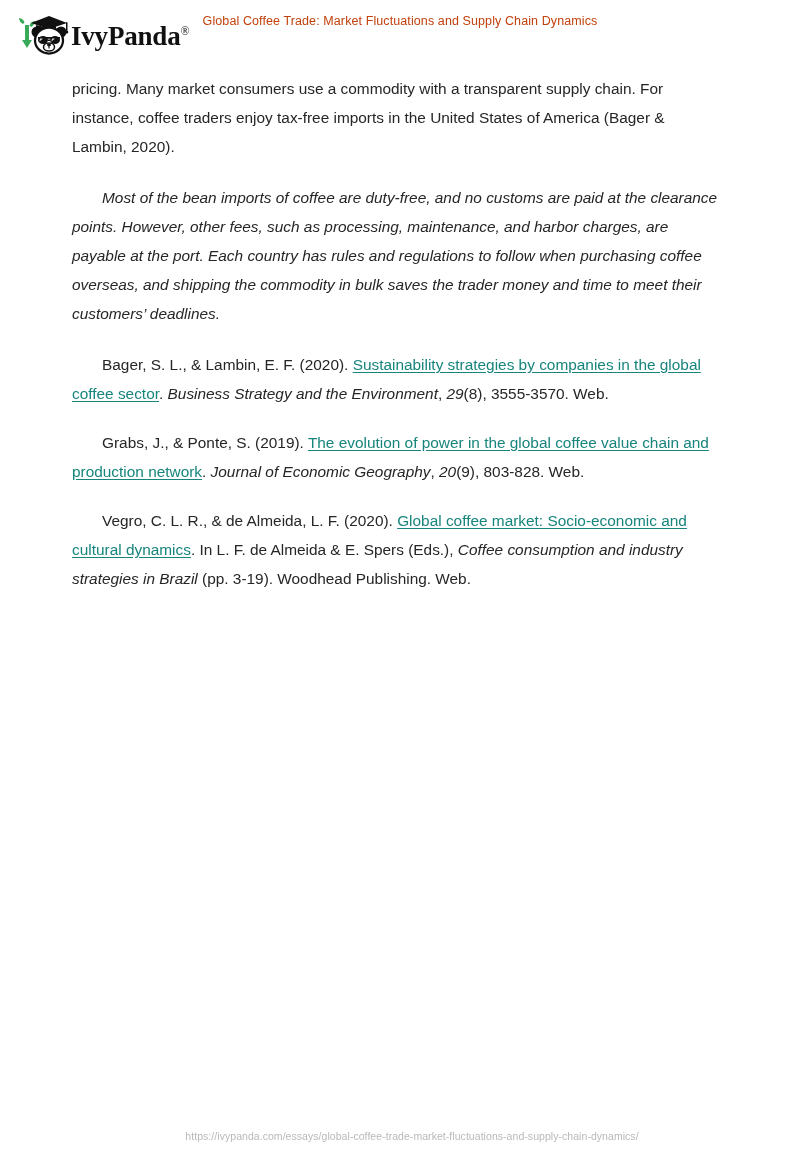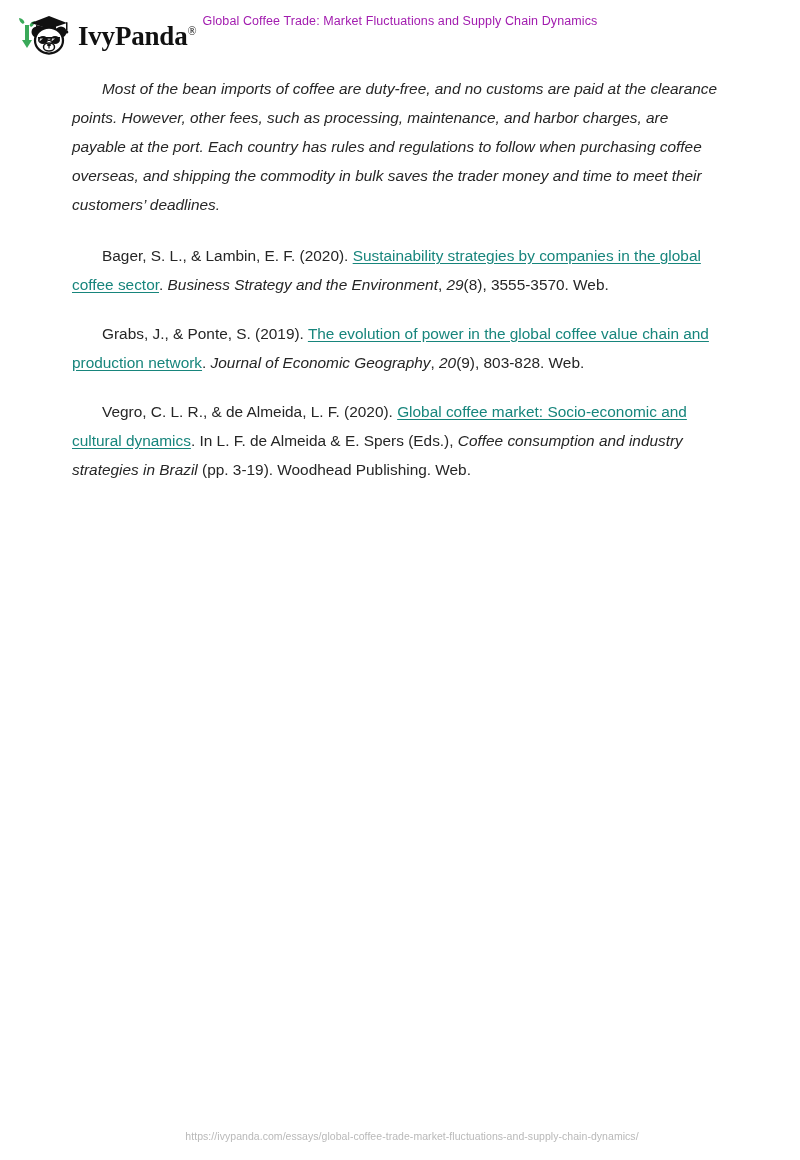--- a/index.html
+++ b/index.html
@@ -23,21 +23,21 @@
     top: 0; left: 0;
     width: 800px;
     height: 66px;
   }
   .brand {
     position: absolute;
     left: 14px;
     top: 12px;
     display: flex;
     align-items: center;
-    gap: 8px;
+    gap: 1px;
   }
   .brand-mark {
     width: 56px;
     height: 46px;
     display: block;
   }
   .brand-name {
     font-family: "Liberation Serif", serif;
     font-size: 27px;
     font-weight: bold;
@@ -52,21 +52,21 @@
     vertical-align: super;
     font-weight: normal;
   }
   .header-title {
     position: absolute;
     left: 0;
     top: 14px;
     width: 800px;
     text-align: center;
     font-size: 12.5px;
-    color: #a21caf;
+    color: #c2410c;
     letter-spacing: 0.1px;
   }
 
   
   .doc {
     position: absolute;
     left: 72px;
     top: 74px;
     width: 648px;
   }
@@ -160,20 +160,21 @@
       </svg>
     </span>
     <span class="brand-name"><span>IvyPanda</span><span class="reg">®</span></span>
   </div>
 
   <div class="header-title">Global Coffee Trade: Market Fluctuations and Supply Chain Dynamics</div>
 </div>
 
 <div class="doc">
 
+  <p class="para">pricing. Many market consumers use a commodity with a transparent supply chain. For instance, coffee traders enjoy tax-free imports in the United States of America (Bager &amp; Lambin, 2020).</p>
 
   <p class="para indent">Most of the bean imports of coffee are duty-free, and no customs are paid at the clearance points. However, other fees, such as processing, maintenance, and harbor charges, are payable at the port. Each country has rules and regulations to follow when purchasing coffee overseas, and shipping the commodity in bulk saves the trader money and time to meet their customers’ deadlines.</p>
 
 
   <p class="reference"><span>Bager, S. L., &amp; Lambin, E. F. (2020). </span><span class="ref-link">Sustainability strategies by companies in the global coffee sector</span><span>. </span><span class="ital">Business Strategy and the Environment</span><span>, </span><span class="ital">29</span><span>(8), 3555-3570. Web.</span></p>
 
   <p class="reference"><span>Grabs, J., &amp; Ponte, S. (2019). </span><span class="ref-link">The evolution of power in the global coffee value chain and production network</span><span>. </span><span class="ital">Journal of Economic Geography</span><span>, </span><span class="ital">20</span><span>(9), 803-828. Web.</span></p>
 
   <p class="reference"><span>Vegro, C. L. R., &amp; de Almeida, L. F. (2020). </span><span class="ref-link">Global coffee market: Socio-economic and cultural dynamics</span><span>. In L. F. de Almeida &amp; E. Spers (Eds.), </span><span class="ital">Coffee consumption and industry strategies in Brazil</span><span></span><span class="ital"></span><span> (pp. 3-19). Woodhead Publishing. Web.</span></p>
 

